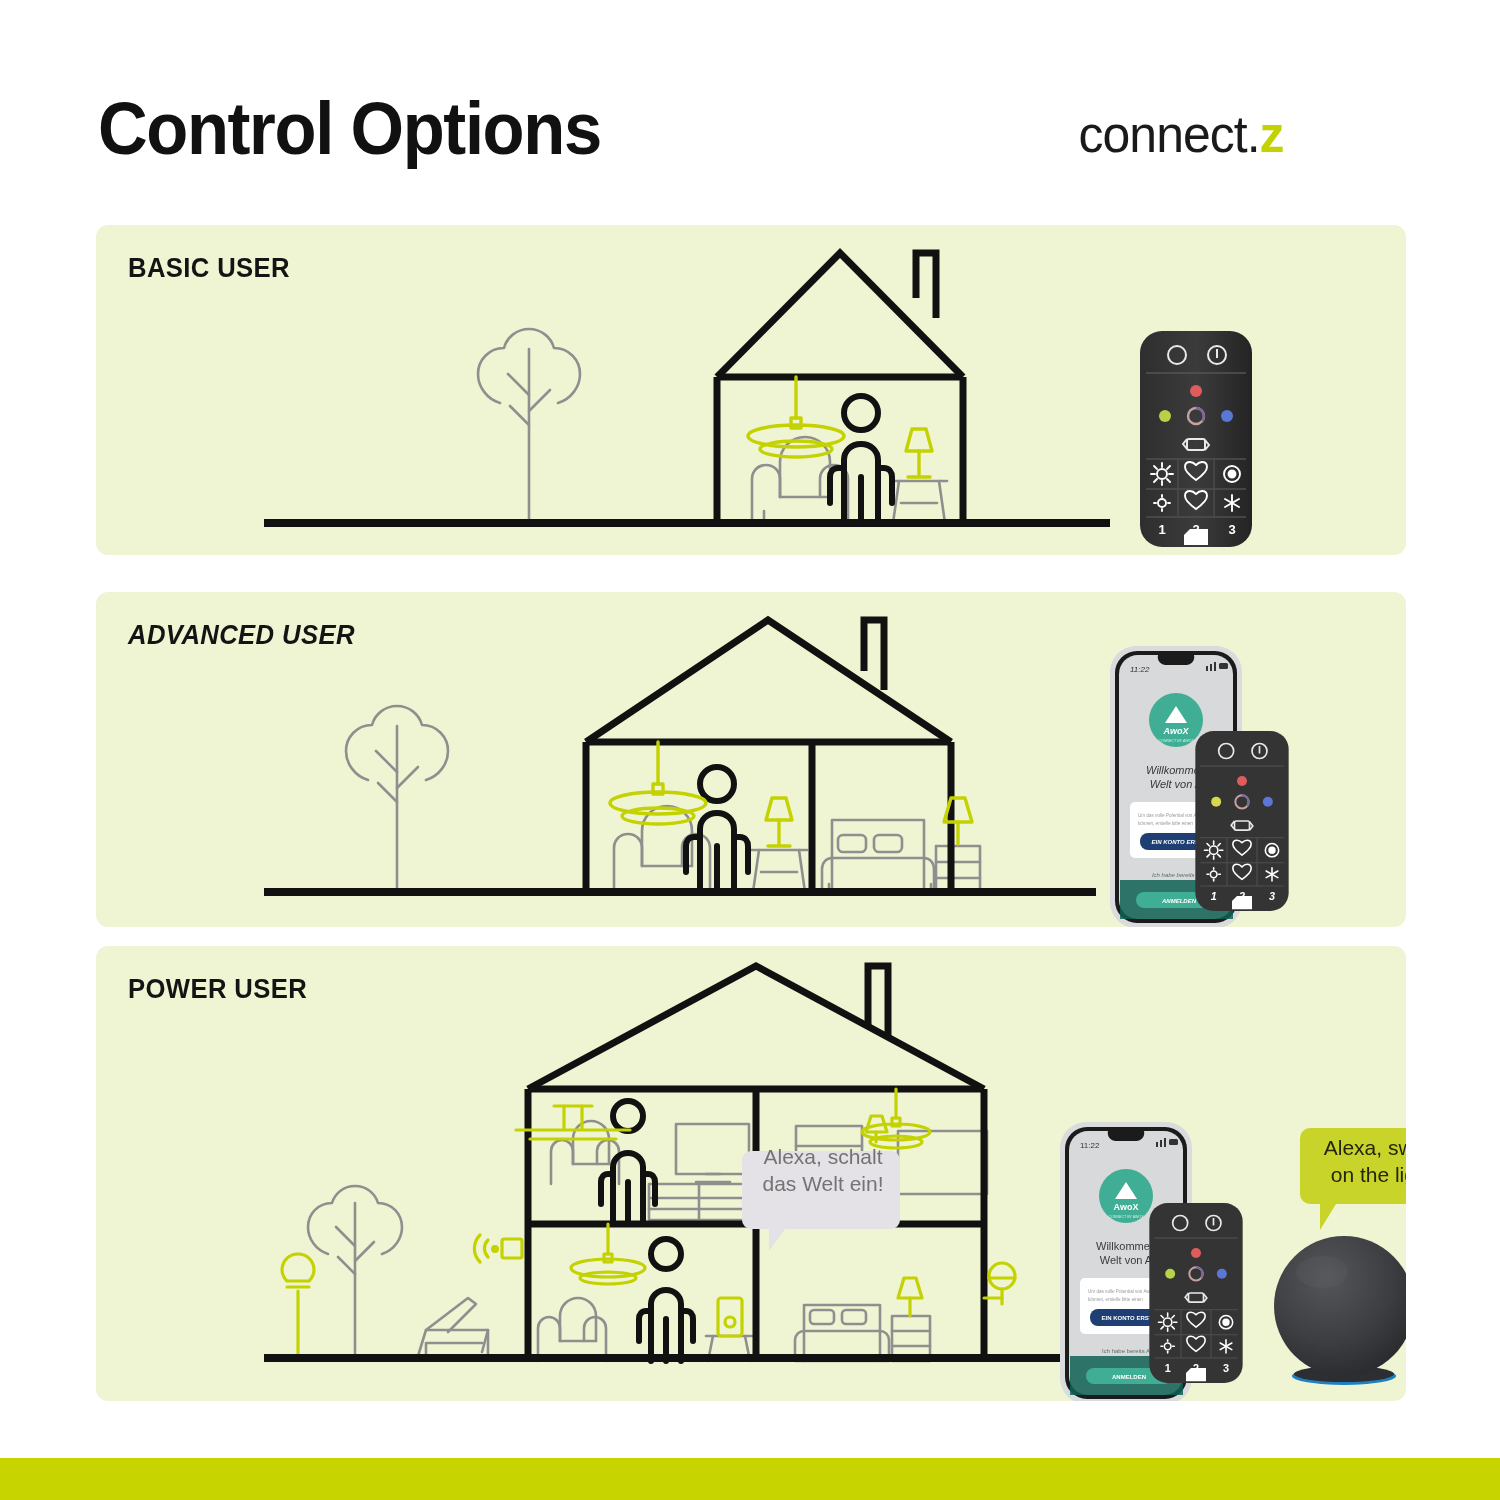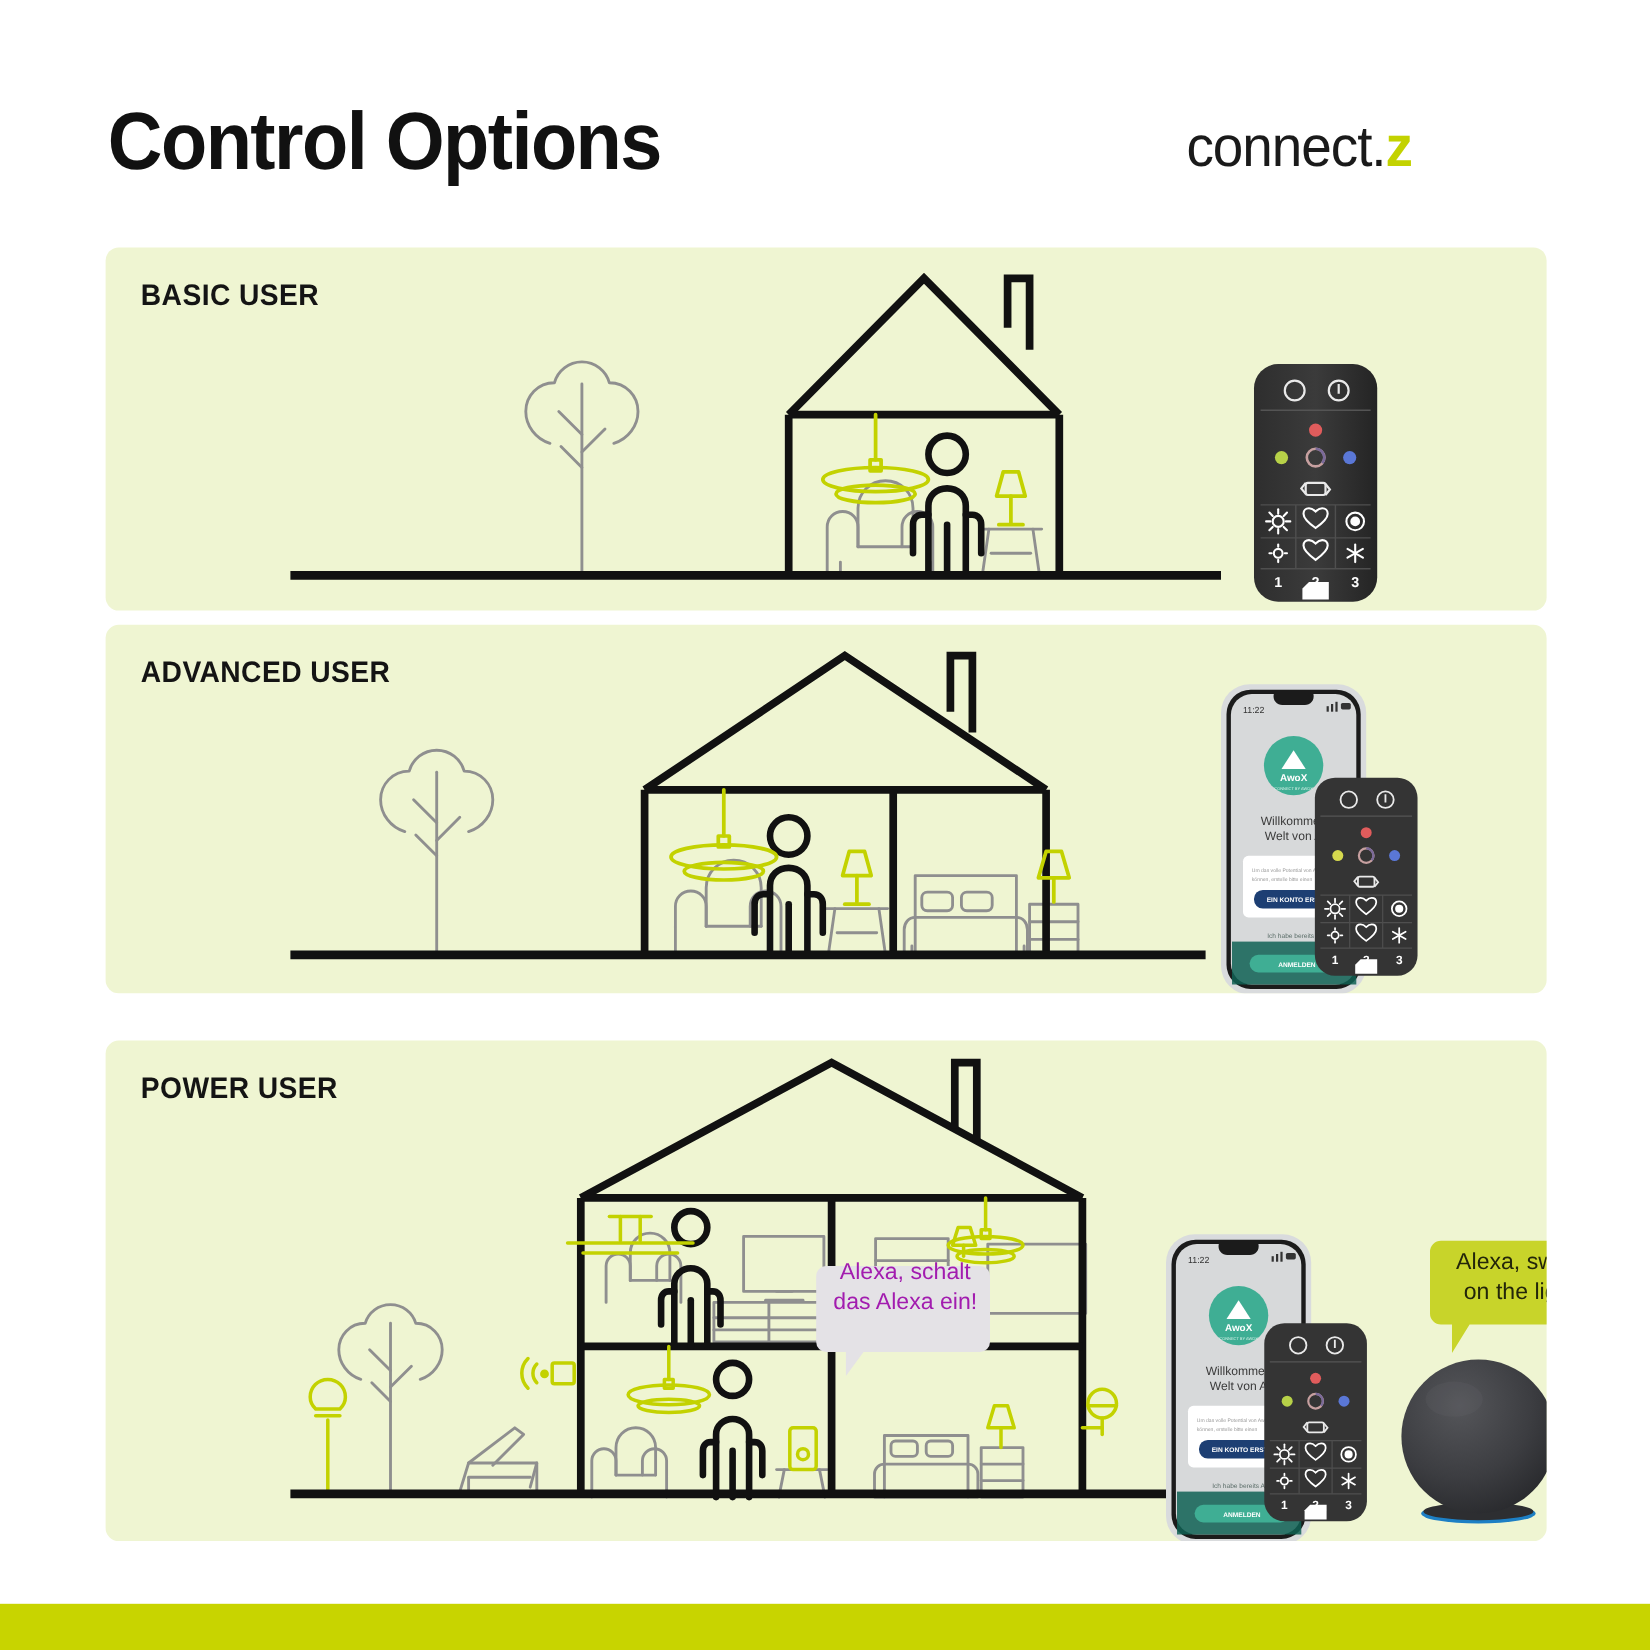--- a/index.html
+++ b/index.html
@@ -46,21 +46,21 @@
   
   .panel {
     position: absolute;
     left: 96px;
     width: 1310px;
     background: #eff5d2;
     border-radius: 12px;
     overflow: hidden;
   }
   #panel-basic    { top: 225px;  height: 330px; padding-left: 20px; }
-  #panel-advanced { top: 568px;  height: 335px; }
+  #panel-advanced { top: 592px;  height: 335px; font-style: italic; }
   #panel-power    { top: 946px;  height: 455px; }
 
   .panel-label {
     position: absolute;
     left: 32px; top: 28px;
     font-size: 27px;
     font-weight: 700;
     letter-spacing: 0.4px;
     color: #141414;
     transform: scaleX(0.95);
@@ -582,23 +582,23 @@
         </g>
 
         <line x1="168" y1="412" x2="1000" y2="412" stroke="#111111" stroke-width="8"></line>
 
         <g>
           <path d="M655 205 h140 a9 9 0 0 1 9 9 v60 a9 9 0 0 1 -9 9 h-106 l-16 22 v-22 h-18 a9 9 0 0 1 -9 -9 v-60 a9 9 0 0 1 9 -9 z" fill="#e4e2e6"></path>
         </g>
       </svg>
     </div>
 
-    <div style="position:absolute; left:657px; top:198px; width:140px; text-align:center; line-height:1.28; color:#a21caf; font-size:21px;">
+    <div style="position:absolute; left:657px; top:198px; width:140px; text-align:center; line-height:1.28; color:#737373; font-size:21px;">
       <div>Alexa, schalt</div>
-      <div>das Alexa ein!</div>
+      <div>das Welt ein!</div>
     </div>
 
     <div class="device" style="left:960px; top:172px;">
       <svg width="140" height="290" viewBox="0 0 140 290">
         <rect x="4" y="4" width="132" height="282" rx="26" fill="#d9dbdd"></rect>
         <rect x="9" y="9" width="122" height="272" rx="22" fill="#1b1b1b"></rect>
         <rect x="13" y="13" width="114" height="264" rx="19" fill="#d7d9da"></rect>
         <path d="M52 13 h36 a8 8 0 0 1 -8 10 h-20 a8 8 0 0 1 -8 -10 z" fill="#1b1b1b"></path>
         <text x="24" y="30" fill="#333" font-family="Liberation Sans, sans-serif" font-size="8">11:22</text>
         <g fill="#333">

